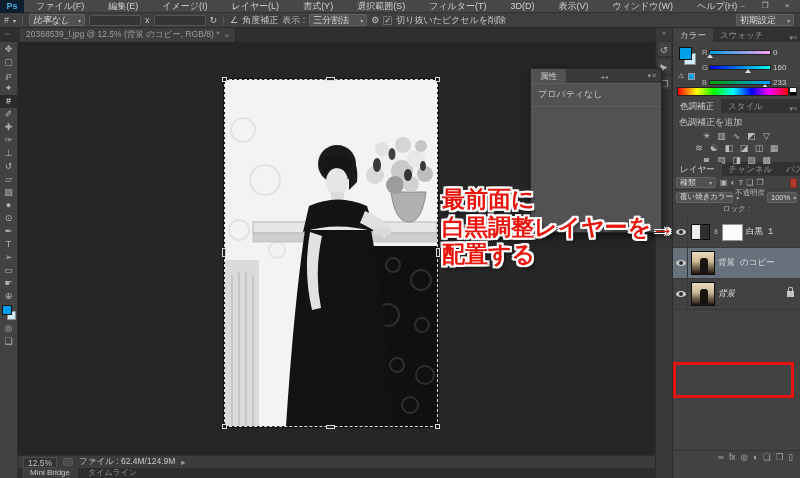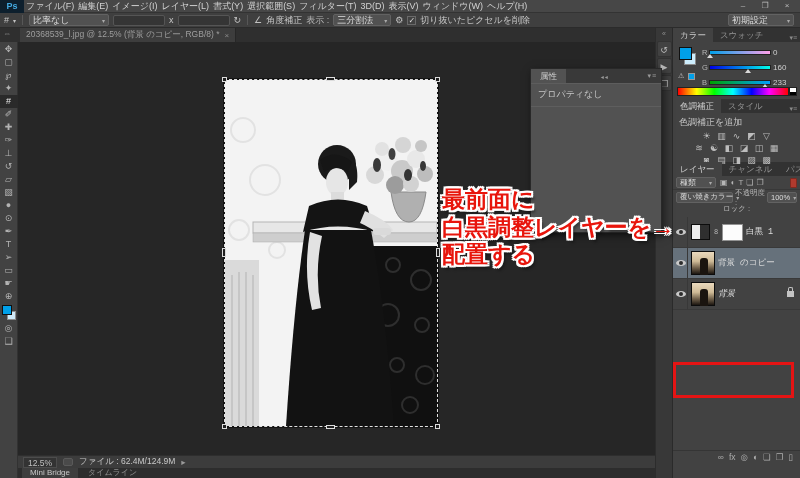--- a/index.html
+++ b/index.html
@@ -6,37 +6,37 @@
     background:#262626;font-family:"Liberation Sans","DejaVu Sans",sans-serif;
     font-size:9px;color:#c8c8c8;-webkit-font-smoothing:antialiased;}
   *{box-sizing:border-box;}
 
   
   #menubar{position:absolute;left:0;top:0;width:800px;height:13px;background:#474747;
     border-bottom:1px solid #333;display:flex;align-items:center;z-index:10;}
   #ps-logo{width:24px;height:13px;background:#0d1f2d;color:#43a9e0;font-weight:bold;
     text-align:center;line-height:13px;font-size:9px;}
   #menu-items{display:flex;align-items:center;height:13px;}
-  .menu-item{padding:0 2px;line-height:13px;color:#d2d2d2;cursor:default;white-space:nowrap;text-align:right;}
+  .menu-item{padding:0 12px;line-height:13px;color:#d2d2d2;cursor:default;white-space:nowrap;text-align:right;}
   #win-btns{position:absolute;right:2px;top:0;display:flex;}
   .win-btn{width:22px;text-align:center;line-height:12px;color:#bdbdbd;font-size:8px;}
 
   
   #optionsbar{position:absolute;left:0;top:13px;width:800px;height:15px;background:#3f3f3f;
     border-bottom:1px solid #2b2b2b;display:flex;align-items:center;gap:4px;padding:0 4px;z-index:10;}
   .vdiv{width:1px;height:10px;background:#575757;margin:0 2px;}
   .opt-icon{color:#c2c2c2;font-size:9px;}
   .dd{background:#515151;border:1px solid #626262;border-radius:2px;height:12px;
     display:inline-flex;align-items:center;justify-content:space-between;
     padding:0 3px;color:#ddd;white-space:nowrap;}
   .dd .arr{color:#aaa;font-size:6px;margin-left:3px;}
   .opt-field{width:52px;height:11px;background:#353535;border:1px solid #555;border-radius:2px;}
   .chk{width:9px;height:9px;background:#424242;border:1px solid #6a6a6a;color:#ddd;
     font-size:8px;line-height:8px;text-align:center;}
-  #workspace-dd{position:absolute;right:6px;top:1px;width:66px;text-align:right;}
+  #workspace-dd{position:absolute;right:6px;top:1px;width:58px;text-align:right;}
 
   
   #tabbar{position:absolute;left:0;top:28px;width:656px;height:14px;background:#2f2f2f;z-index:5;}
   #tab-collapse{position:absolute;left:3px;top:1px;color:#8f8f8f;font-size:8px;}
   #doc-tab{position:absolute;left:20px;top:0;height:14px;background:#3d3d3d;
     border-right:1px solid #272727;display:flex;align-items:center;gap:5px;padding:0 6px;}
   #doc-tab .title{color:#9e9e9e;white-space:nowrap;font-size:8.5px;}
   #doc-tab .close{color:#8a8a8a;font-size:8px;}
 
   
@@ -181,21 +181,21 @@
     <span class="win-btn">–</span>
     <span class="win-btn">❐</span>
     <span class="win-btn">×</span>
   </div>
 </div>
 
 <div id="optionsbar">
   <span class="opt-icon">#</span>
   <span class="opt-icon" style="font-size:6px;">▾</span>
   <span class="vdiv"></span>
-  <span class="dd" style="width:80px;">
+  <span class="dd" style="width:56px;font-style:italic;">
     <span>比率なし</span>
       <span class="arr">▾</span>
   </span>
   <span class="opt-field"></span>
   <span>x</span>
   <span class="opt-field"></span>
   <span class="opt-icon">↻</span>
   <span class="vdiv"></span>
   <span class="opt-icon">∠</span>
   <span>角度補正</span>

